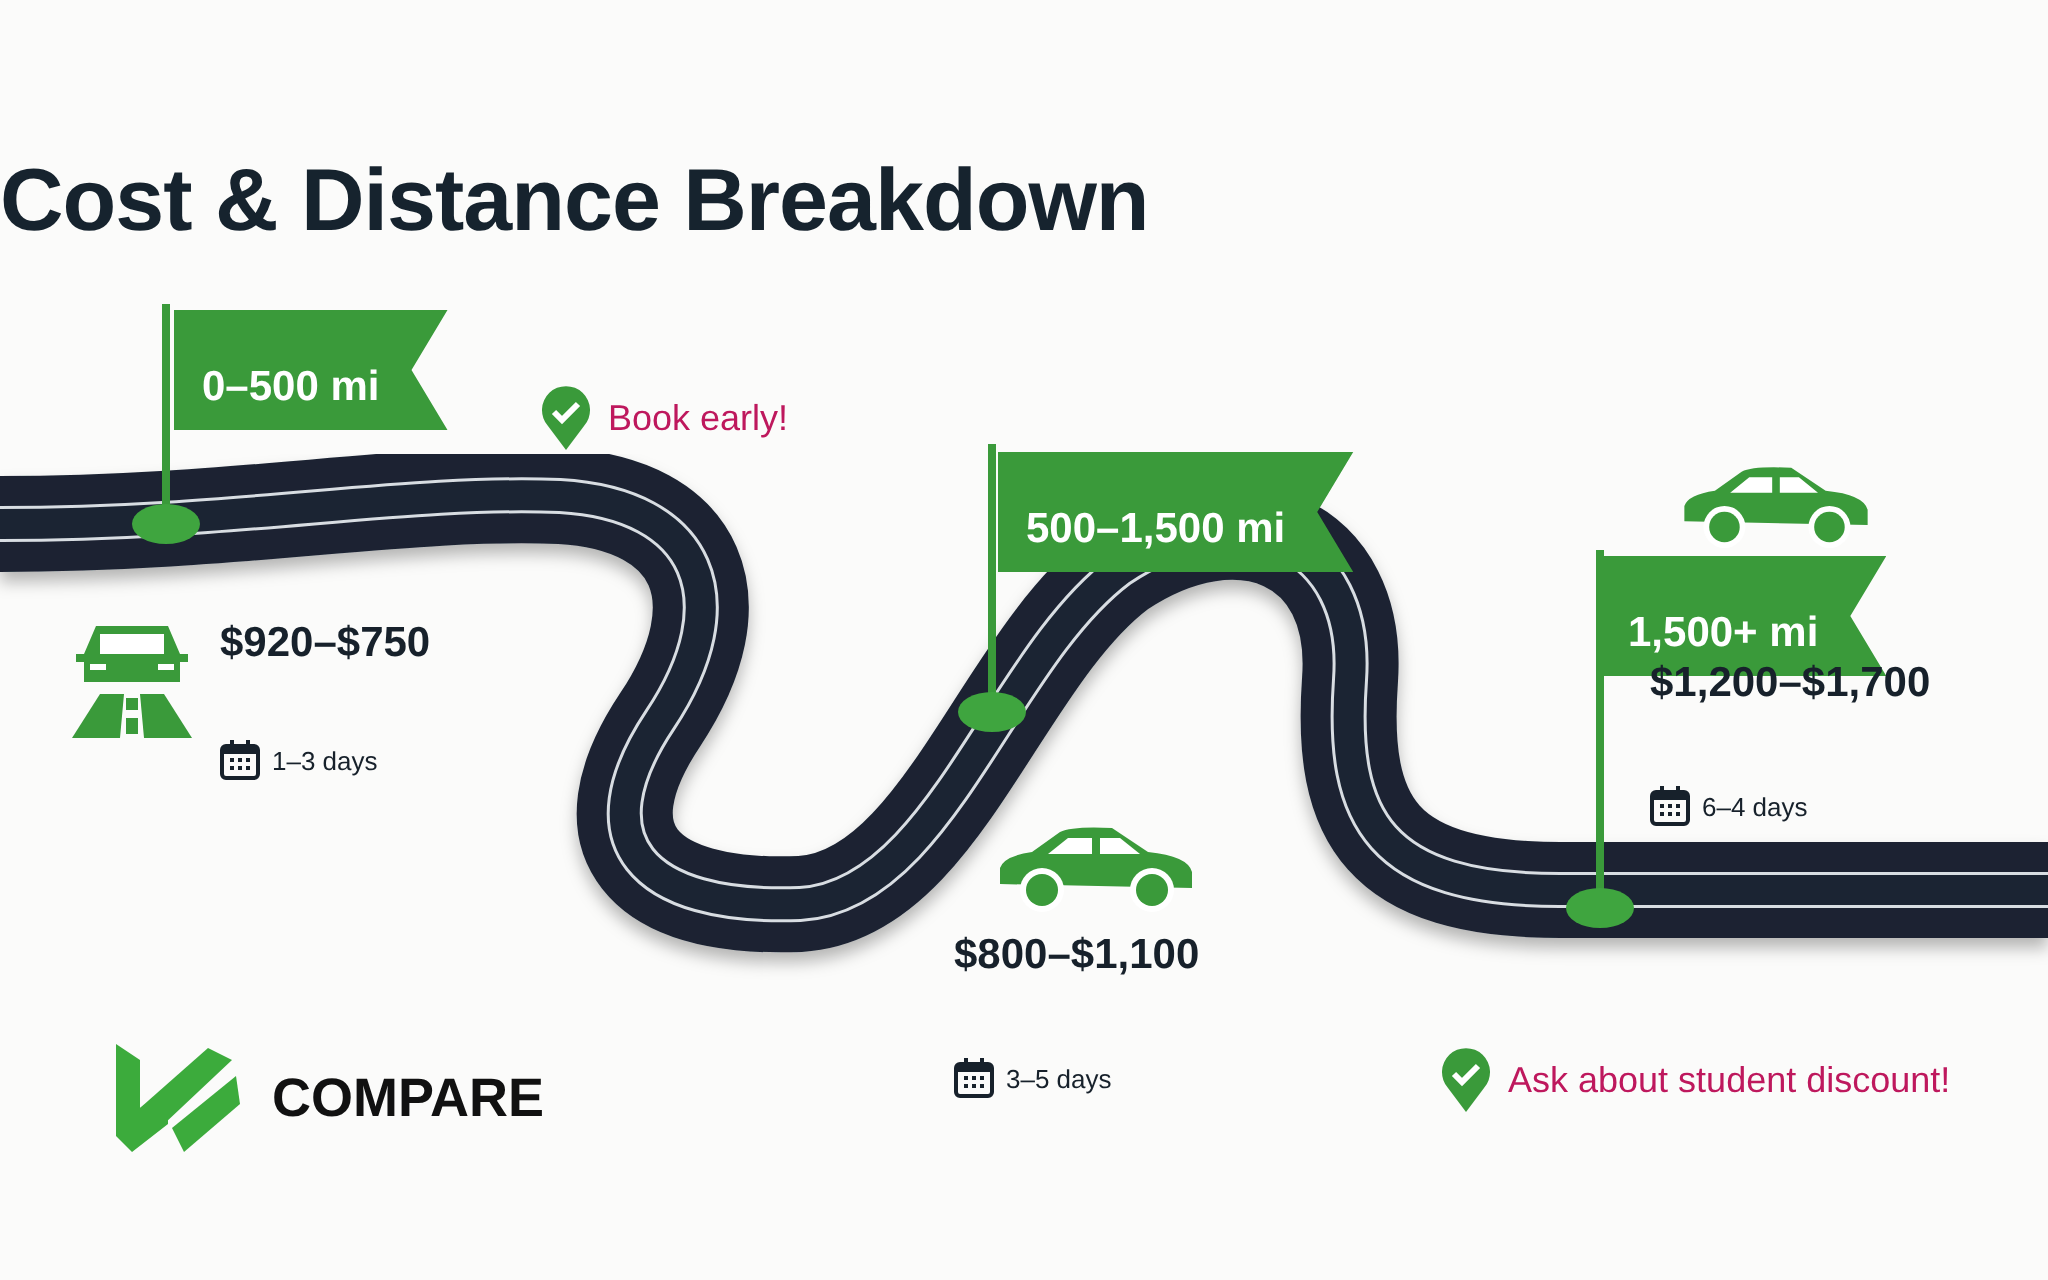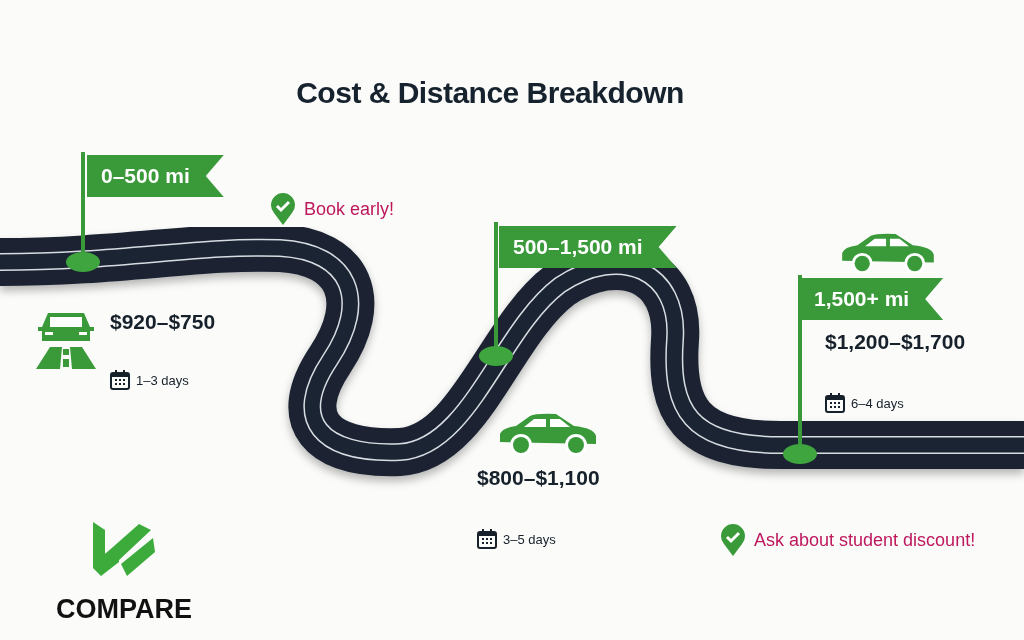--- a/index.html
+++ b/index.html
@@ -1,28 +1,28 @@
 <!DOCTYPE html>
 <html><head>
 <meta charset="utf-8">
 <style>
   html, body { margin:0; padding:0; }
   body { width:1024px; height:640px; background:#fbfbfa; position:relative; overflow:hidden; font-family:"Liberation Sans", sans-serif; color:#17212b; }
-  .title { position:absolute; left:0; top:76px; width:980px; text-align:center; font-size:30px; font-weight:bold; color:#16232e; letter-spacing:-0.5px; }
+  .title { position:absolute; left:0; top:76px; width:980px; font-size:44px; font-weight:bold; color:#16232e; letter-spacing:-0.5px; }
   svg.road { position:absolute; left:0; top:0; }
-  .flag { position:absolute; height:42px; background:#3a9a3a; color:#fff; font-weight:bold; font-size:21px; line-height:42px; padding:0 34px 0 14px; clip-path:polygon(0 0,100% 0,calc(100% - 18px) 50%,100% 100%,0 100%); white-space:nowrap; }
+  .flag { position:absolute; height:42px; background:#3a9a3a; color:#fff; font-weight:bold; font-size:21px; line-height:42px; padding:18px 34px 0 14px; clip-path:polygon(0 0,100% 0,calc(100% - 18px) 50%,100% 100%,0 100%); white-space:nowrap; }
   .pole { position:absolute; width:4px; background:#3a9a3a; }
   .base { position:absolute; width:34px; height:20px; border-radius:50%; background:#3fa53f; }
   .price { position:absolute; font-weight:bold; font-size:21px; color:#17212b; white-space:nowrap; }
   .days { position:absolute; font-size:13px; color:#17212b; white-space:nowrap; display:flex; align-items:center; gap:6px;margin-top:28px; }
   .cal { width:20px; height:20px; }
   .tip { position:absolute; font-size:18px; color:#be185d; display:flex; align-items:center; gap:8px; white-space:nowrap; }
   .pin { width:26px; height:32px; }
   .car { position:absolute; }
-  .logo { position:absolute; left:56px; top:518px; display:flex; align-items:center; gap:14px;flex-direction:column; }
+  .logo { position:absolute; left:56px; top:518px; display:flex; align-items:center; gap:14px; }
   .logo-text1 { font-size:27px; font-weight:bold; color:#111; line-height:30px; }
   .logo-text2 { font-size:24px; color:#111; line-height:28px; }
 </style>
 </head>
 <body>
 
 <div class="title">Cost &amp; Distance Breakdown</div>
 
 <svg class="road" width="1024" height="640" viewBox="0 0 1024 640">
   <defs>

